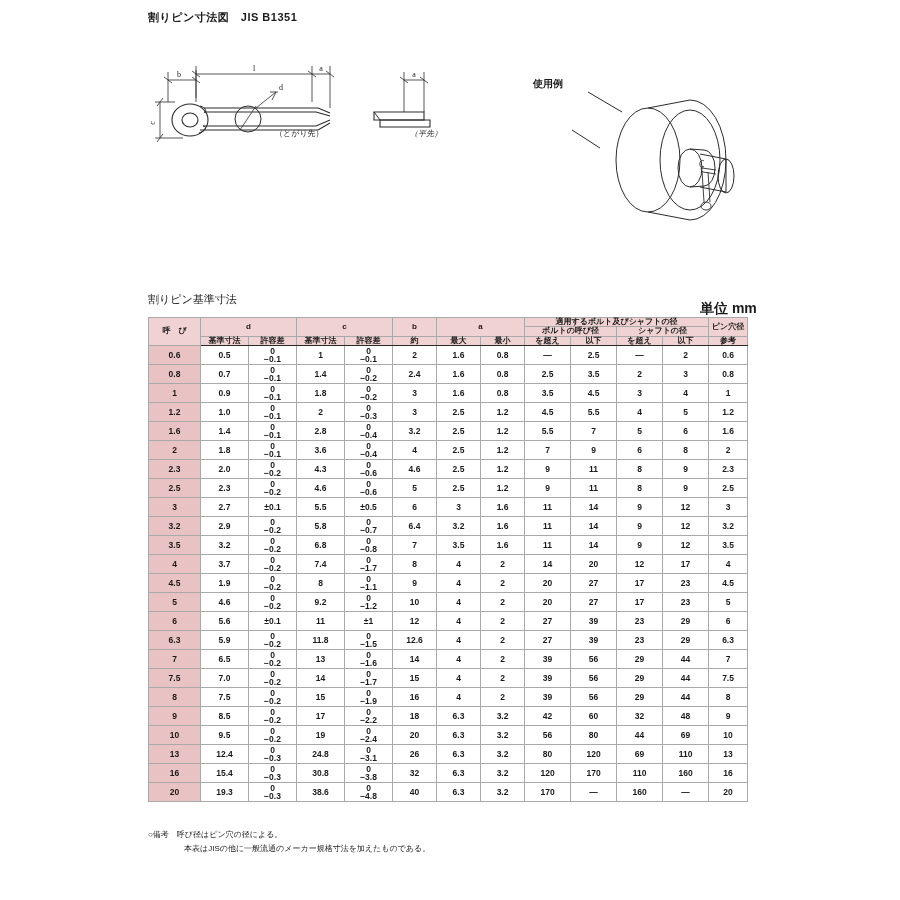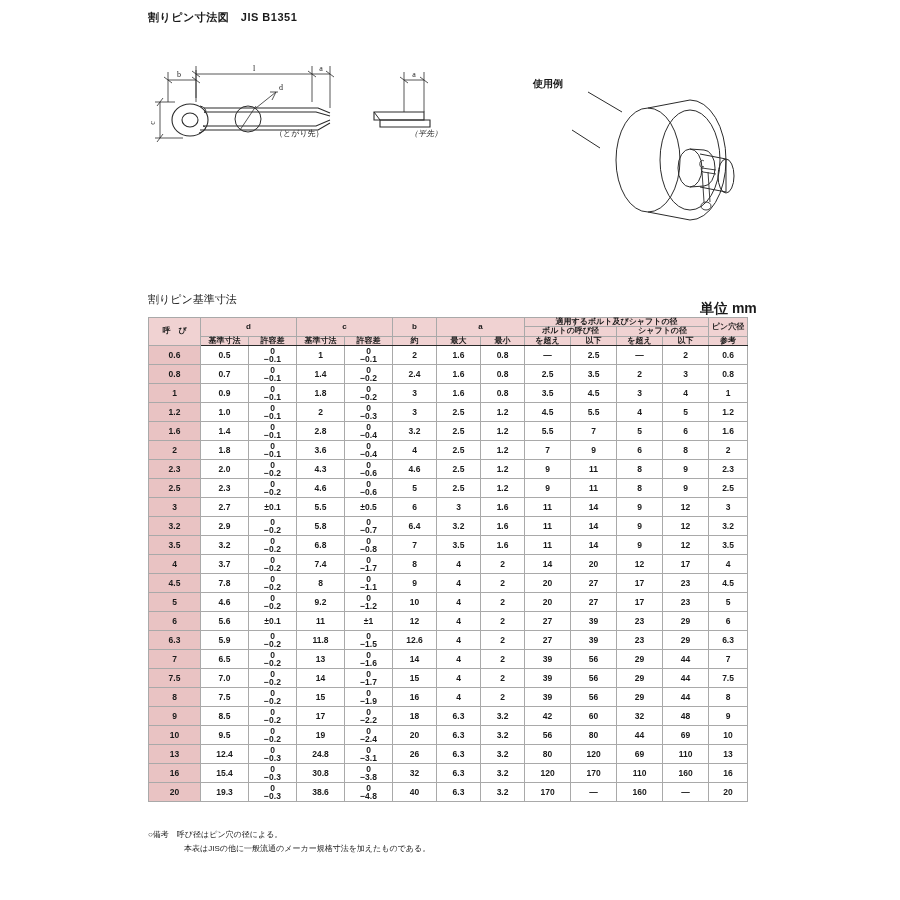--- a/index.html
+++ b/index.html
@@ -575,21 +575,21 @@
         <td class="sep-left">4</td>
         <td>2</td>
         <td class="sep-left">14</td>
         <td>20</td>
         <td class="sep-left">12</td>
         <td>17</td>
         <td class="sep-left">4</td>
       </tr>
       <tr>
         <td class="name-col">4.5</td>
-        <td class="sep-left">7.8</td>
+        <td class="sep-left">1.9</td>
         <td>
           <div class="tol">
             <span>0</span>
             <span>−0.2</span>
           </div>
         </td>
         <td class="sep-left">8</td>
         <td>
           <div class="tol">
             <span>0</span>

